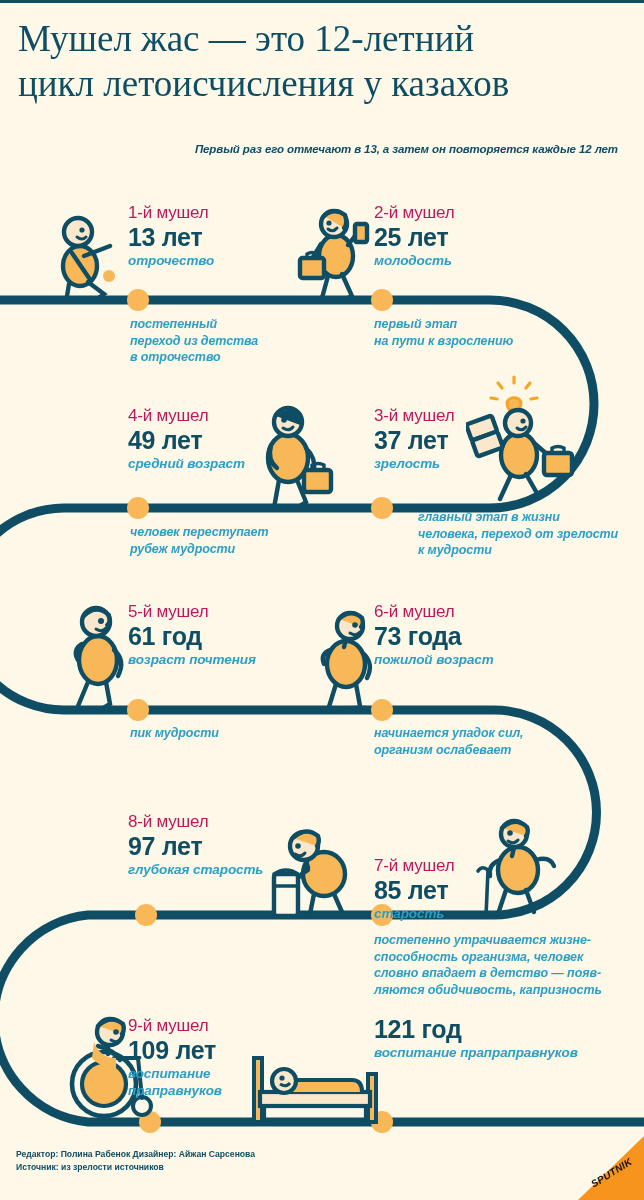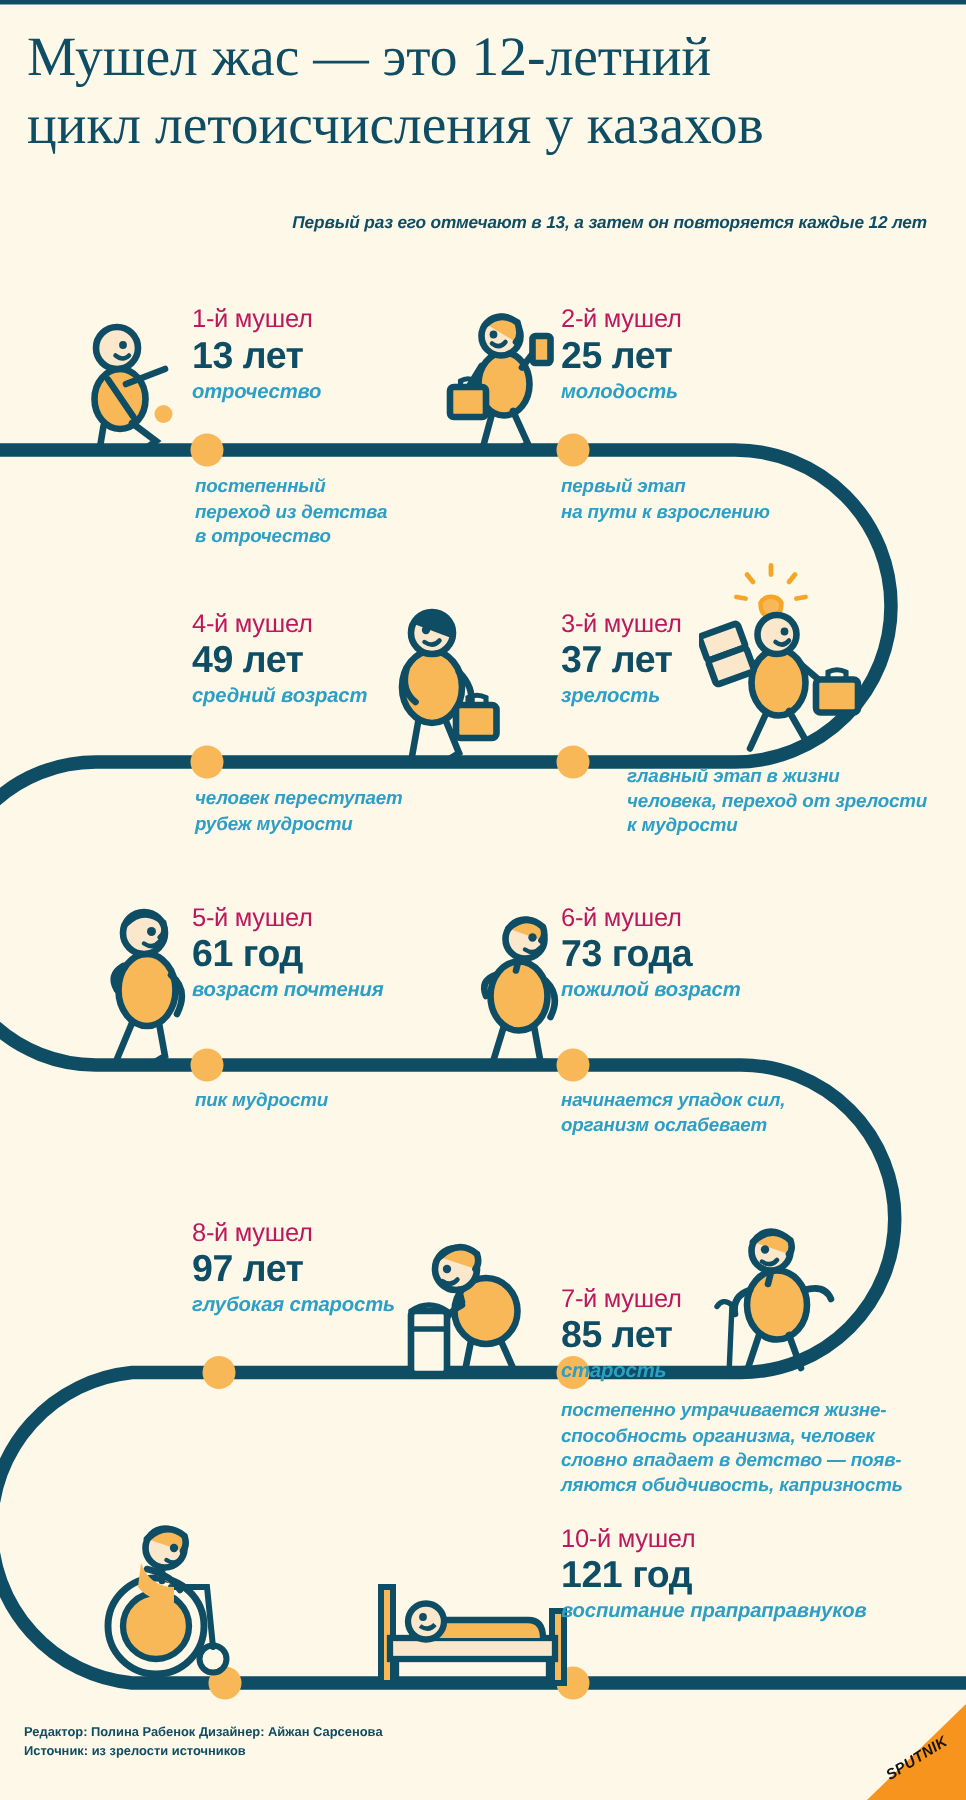--- a/index.html
+++ b/index.html
@@ -334,23 +334,28 @@
   <div class="blk" style="left:374px; top:811px;margin-top:44px;">
     <div class="mushel">7-й мушел</div>
     <div class="age">85 лет</div>
     <div class="desc">старость</div>
   </div>
   <div class="note" style="left:374px; top:932px; width:262px; white-space:pre-line;">постепенно утрачивается жизне-
 способность организма, человек
 словно впадает в детство — появ-
 ляются обидчивость, капризность</div>
 
+  <div class="blk" style="left:128px; top:1015px;">
+    <div class="mushel">9-й мушел</div>
+    <div class="age">109 лет</div>
+    <div class="desc" style="white-space:pre-line;">воспитание
+праправнуков</div>
+  </div>
 
   <div class="blk" style="left:374px; top:1015px;">
-    <div class="mushel">10-й мушел</div>
     <div class="age">121 год</div>
     <div class="desc">воспитание прапраправнуков</div>
   </div>
 
   <div class="credits">
     <div>Редактор: Полина Рабенок   Дизайнер: Айжан Сарсенова</div>
     <div class="row2">Источник: из зрелости источников</div>
   </div>
 
   <div class="sputnik-wrap">

